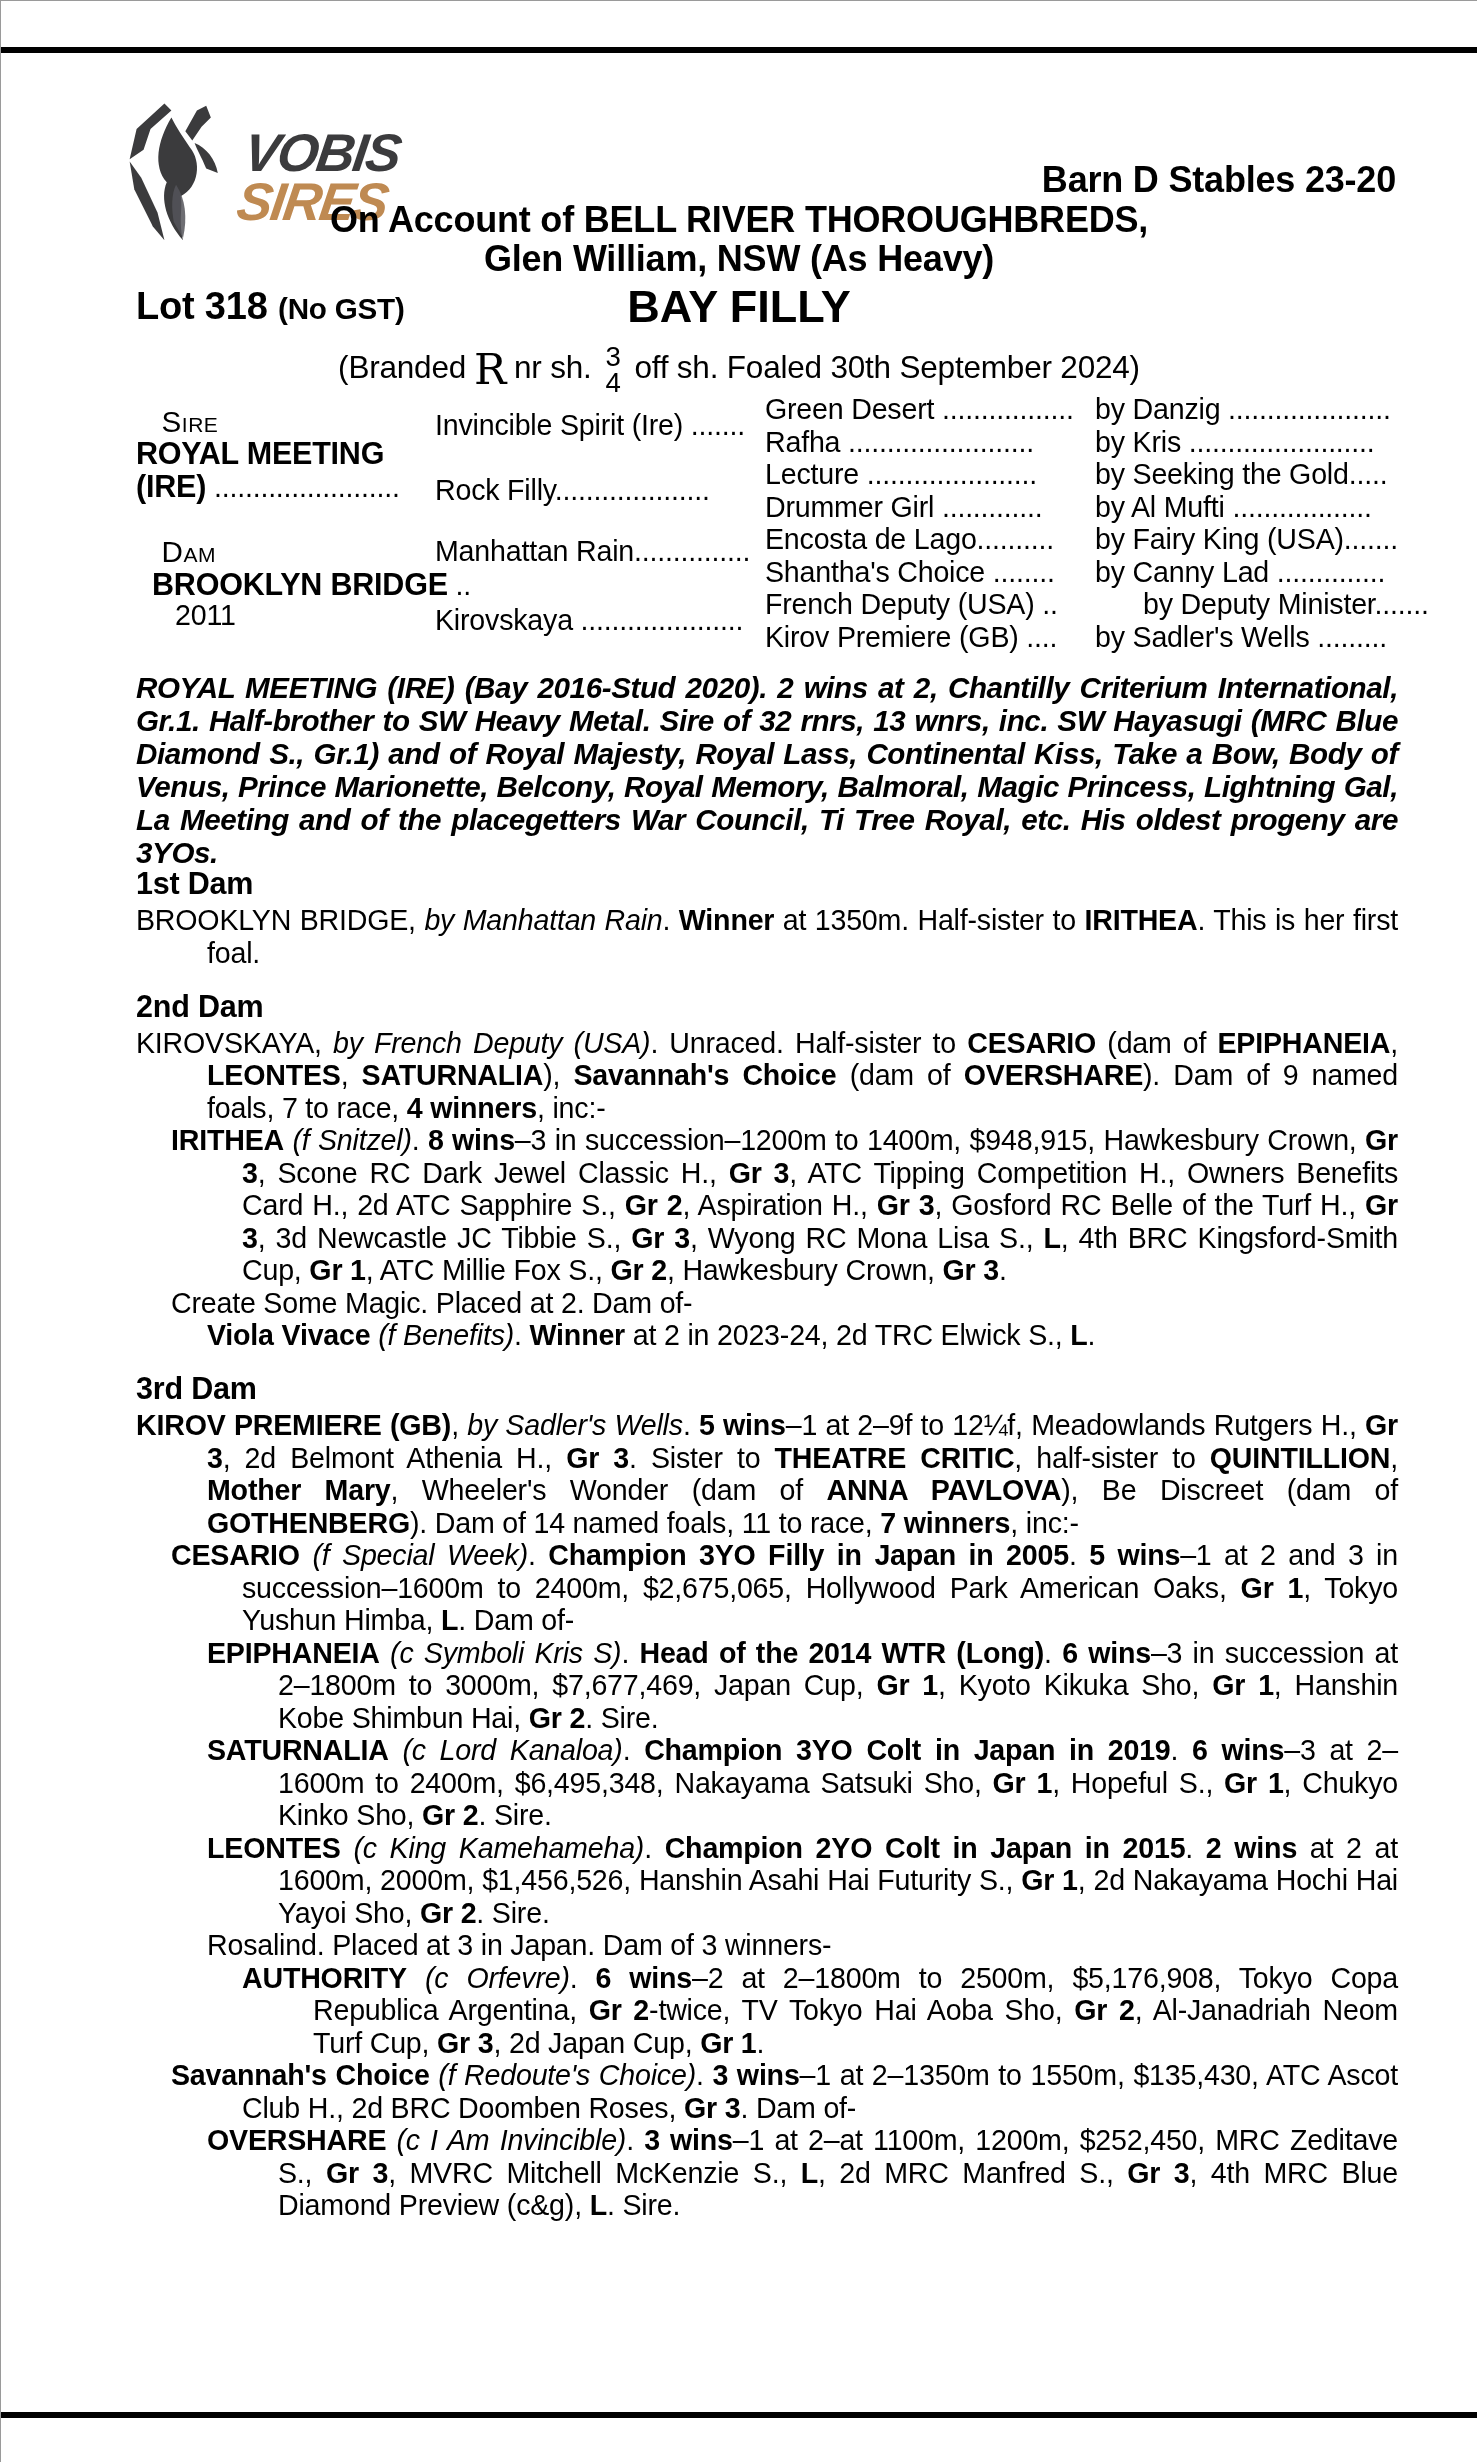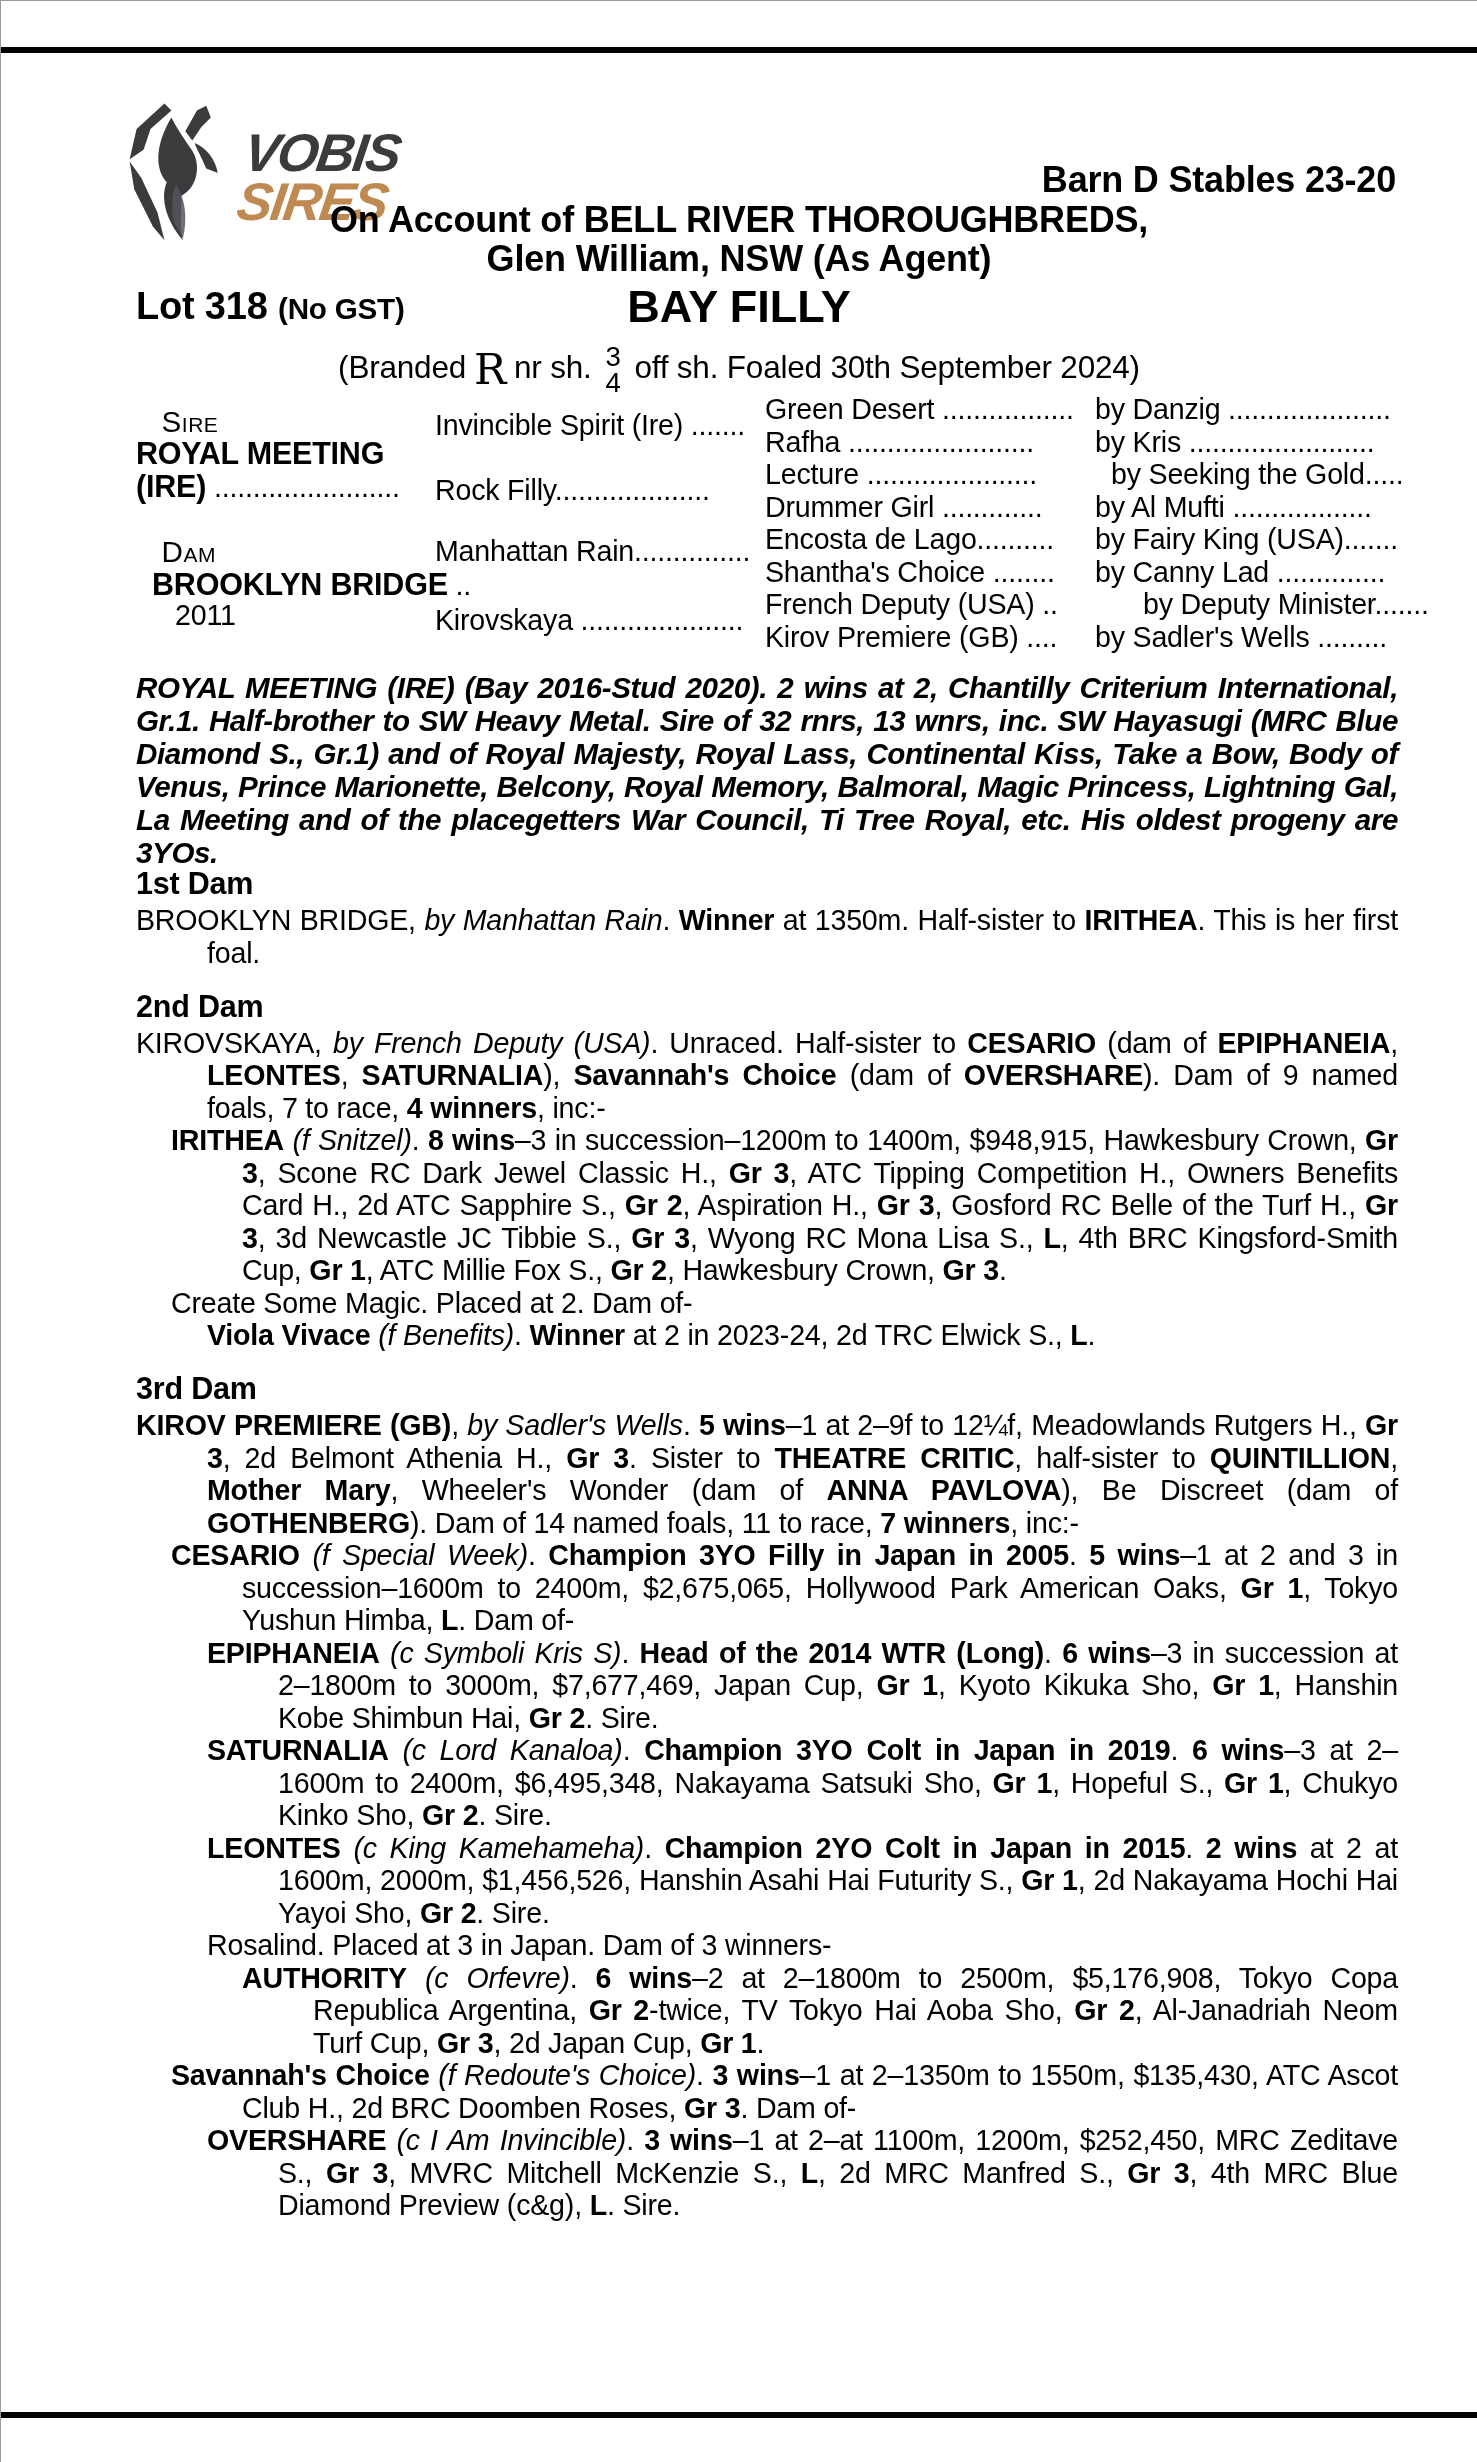--- a/index.html
+++ b/index.html
@@ -76,21 +76,21 @@
       <path d="M44 72 C52 84 54 100 50 118 L42 104 C40 92 40 80 44 72 Z" fill="#55555a" opacity="0.85"></path>
     </svg>
     <div class="logo-words">
       <div class="logo-w1" style="color: rgb(59, 59, 61);">VOBIS</div>
       <div class="logo-w2" style="color: rgb(191, 138, 82);">SIRES</div>
     </div>
   </div>
 
   <div class="barn">Barn D Stables 23-20</div>
   <div class="account-1">On Account of BELL RIVER THOROUGHBREDS,</div>
-  <div class="account-2">Glen William, NSW (As Agent)</div>
+  <div class="account-2">Glen William, NSW (As Heavy)</div>
 
   <div class="lot-line">
     <span>Lot 318</span>
     <span class="gst"> <span>(No GST)</span></span>
   </div>
   <div class="page-title">BAY FILLY</div>
 
   <div class="branded">
     <span>(Branded</span><span class="brand-sym">R</span><span>nr sh.</span><span class="frac"><span>3</span><span>4</span></span><span>off sh. Foaled 30th September 2024)</span>
   </div>
@@ -107,21 +107,21 @@
     <div class="ped-abs c2" style="top:15.8px;">Invincible Spirit (Ire) .......</div>
     <div class="ped-abs c2" style="top:81px;">Rock Filly....................</div>
     <div class="ped-abs c2" style="top:142px;">Manhattan Rain...............</div>
     <div class="ped-abs c2" style="top:211px;">Kirovskaya .....................</div>
 
     <div class="ped-abs c3" style="top:0px;">Green Desert .................</div>
     <div class="ped-abs c4" style="top:0px;">by Danzig .....................</div>
     <div class="ped-abs c3" style="top:32.5px;">Rafha ........................</div>
     <div class="ped-abs c4" style="top:32.5px;">by Kris ........................</div>
     <div class="ped-abs c3" style="top:65px;">Lecture ......................</div>
-    <div class="ped-abs c4" style="top:65px;margin-left:16px;">by Seeking the Gold.....</div>
+    <div class="ped-abs c4" style="top:65px;">by Seeking the Gold.....</div>
     <div class="ped-abs c3" style="top:98px;">Drummer Girl .............</div>
     <div class="ped-abs c4" style="top:98px;">by Al Mufti ..................</div>
     <div class="ped-abs c3" style="top:130px;">Encosta de Lago..........</div>
     <div class="ped-abs c4" style="top:130px;">by Fairy King (USA).......</div>
     <div class="ped-abs c3" style="top:163px;">Shantha's Choice ........</div>
     <div class="ped-abs c4" style="top:163px;">by Canny Lad ..............</div>
     <div class="ped-abs c3" style="top:195px;">French Deputy (USA) ..</div>
     <div class="ped-abs c4" style="top:195px;margin-left:48px;">by Deputy Minister.......</div>
     <div class="ped-abs c3" style="top:228px;">Kirov Premiere (GB) ....</div>
     <div class="ped-abs c4" style="top:228px;">by Sadler's Wells .........</div>

